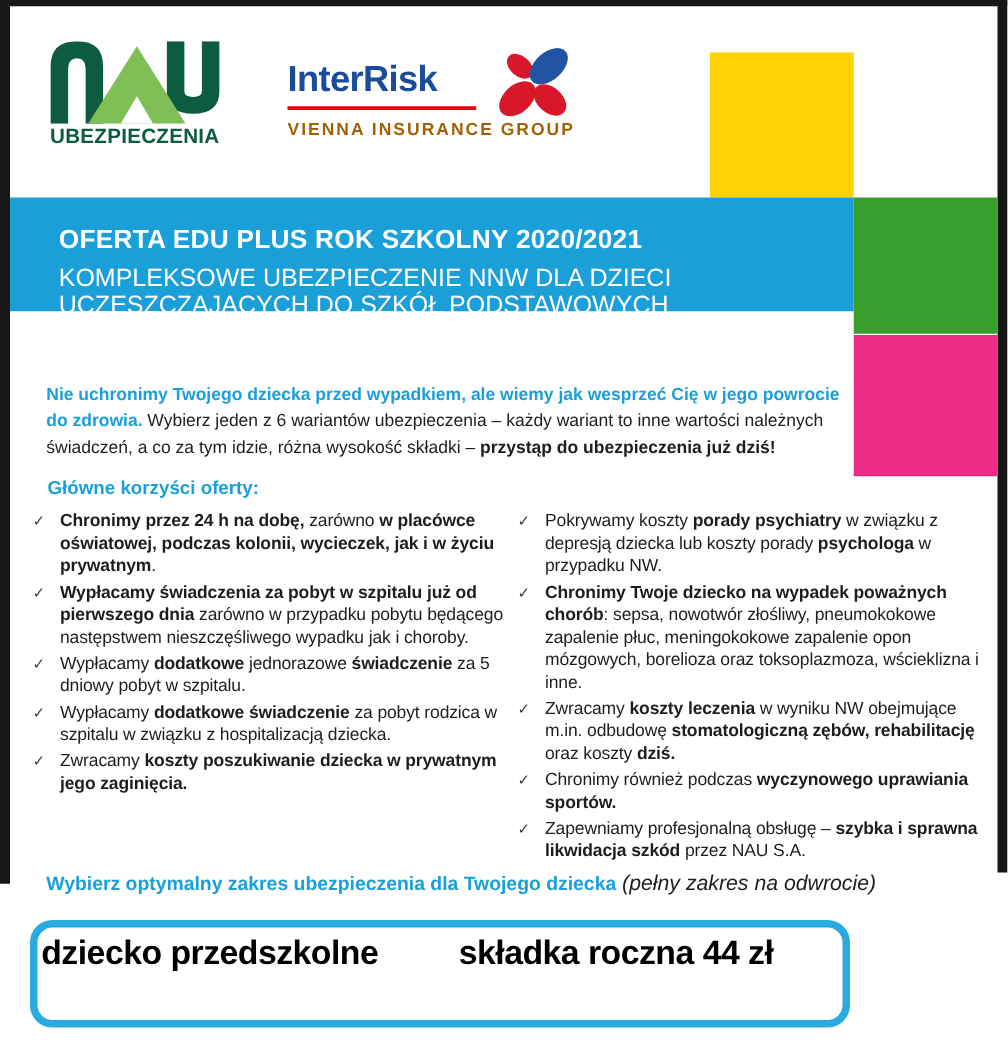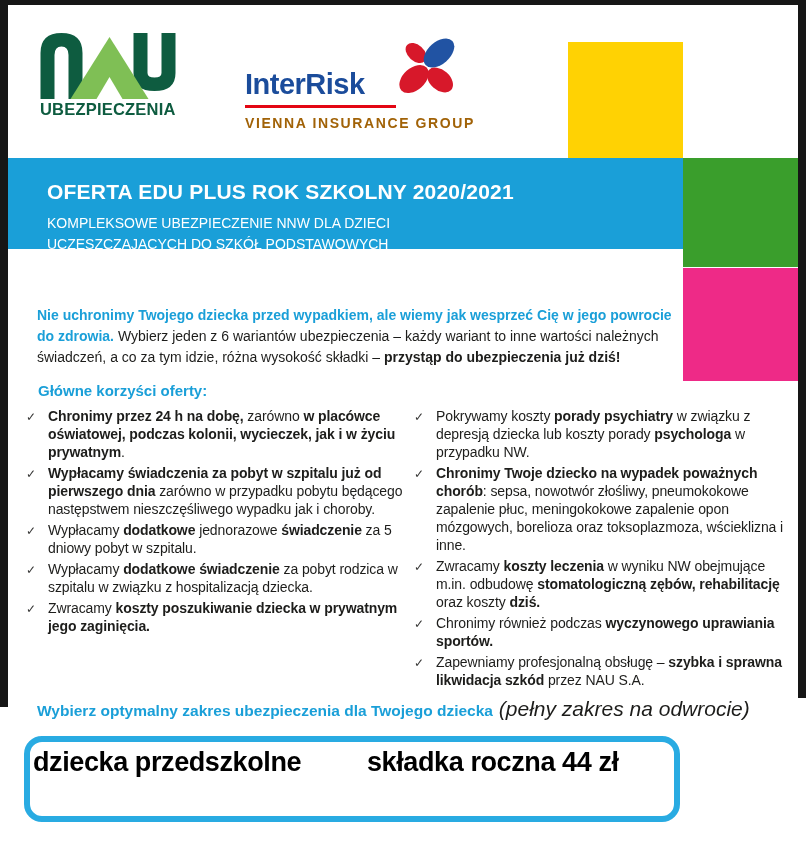--- a/index.html
+++ b/index.html
@@ -9,54 +9,54 @@
   
   .frame-top{position:absolute;left:0;top:0;width:806px;height:5px;background:#161616;}
   .frame-left{position:absolute;left:0;top:0;width:8px;height:707px;background:#161616;}
   .frame-right{position:absolute;left:798px;top:0;width:8px;height:698px;background:#161616;}
 
   
   .nau{position:absolute;left:40px;top:33px;width:140px;}
   .nau svg{display:block;width:136px;height:66px;}
   .nau-tag{margin-top:1px;font-size:16.5px;font-weight:bold;color:var(--nauDark);letter-spacing:0.2px;}
 
-  .interrisk{position:absolute;left:245px;top:49px;margin-top:20px;}
+  .interrisk{position:absolute;left:230px;top:49px;}
   .ir-word{display:block;font-size:29px;font-weight:bold;color:var(--irBlue);letter-spacing:-0.5px;line-height:1.05;}
   .ir-rule{width:151px;height:3px;background:var(--irRed);margin-top:6px;}
   .ir-tag{margin-top:7px;font-size:14px;font-weight:bold;color:#a16207;letter-spacing:1.6px;white-space:nowrap;}
   .vig-flower{position:absolute;left:398px;top:37px;width:60px;height:62px;}
 
   
   .sq-yellow{position:absolute;left:568px;top:42px;width:115px;height:116px;background:var(--yellow);}
   .sq-green{position:absolute;left:683px;top:158px;width:115px;height:109px;background:var(--green);}
   .sq-magenta{position:absolute;left:683px;top:268px;width:115px;height:113px;background:var(--magenta);}
 
   .banner{position:absolute;left:8px;top:158px;width:675px;height:91px;background:var(--blue);color:#fff;box-sizing:border-box;padding:22px 10px 0 39px;}
   .banner-title{margin:0;font-size:21px;font-weight:bold;letter-spacing:0.2px;}
-  .banner-sub{margin:9px 0 0;font-size:14px;line-height:21px;white-space:pre-line;font-weight:normal;}
+  .banner-sub{margin:9px 0 0;font-size:20px;line-height:21px;white-space:pre-line;font-weight:normal;}
 
   
   .intro{position:absolute;left:37px;top:291px;width:706px;font-size:14px;line-height:21px;white-space:pre-line;}
   .b{font-weight:bold;}
   .bb{font-weight:bold;color:var(--blue);}
 
   .benefits-heading{position:absolute;left:38px;top:382px;font-size:15px;font-weight:bold;color:var(--blue);}
 
   .columns{position:absolute;left:26px;top:407px;width:768px;display:flex;gap:10px;}
   .col{display:flex;flex-direction:column;}
   .col-left{width:378px;}
   .col-right{width:380px;}
   .bullet{display:flex;margin-bottom:3px;font-size:14px;line-height:18px;color:#1d1d1b;}
   .check{flex:none;width:22px;font-size:12px;color:#3a3a39;padding-top:1px;}
   .btxt{flex:1;letter-spacing:-0.1px;}
 
   
   .footer-heading{position:absolute;left:37px;top:697px;font-size:15.5px;white-space:nowrap;}
   .fh-b{color:var(--blue);font-weight:bold;}
-  .fh-i{color:#1d1d1b;font-style:italic;font-size:21px;}
+  .fh-i{color:#1d1d1b;font-style:italic;font-size:17px;}
 
   .price-box{position:absolute;left:24px;top:736px;width:656px;height:86px;box-sizing:border-box;background:#fff;border:6px solid var(--boxBlue);border-radius:18px;padding:4px 0 0 3px;}
   .price-row{display:flex;font-size:27px;line-height:33px;font-weight:bold;color:#000;letter-spacing:-0.4px;}
   .price-label{width:334px;}
 </style>
 </head>
 <body>
 
 <div class="page">
 
@@ -148,18 +148,18 @@
         </div>
       </div>
   </div>
 
   <div class="footer-heading">
     <span class="fh-b">Wybierz optymalny zakres ubezpieczenia dla Twojego dziecka</span><span class="fh-i"> (pełny zakres na odwrocie)</span>
   </div>
 
   <div class="price-box">
       <div class="price-row">
-        <span class="price-label">dziecka przedszkolne</span>
+        <span class="price-label">dziecko przedszkolne</span>
         <span class="price-value">składka roczna 44 zł</span>
       </div>
     </div>
 
 </div>
 
 </body></html>

